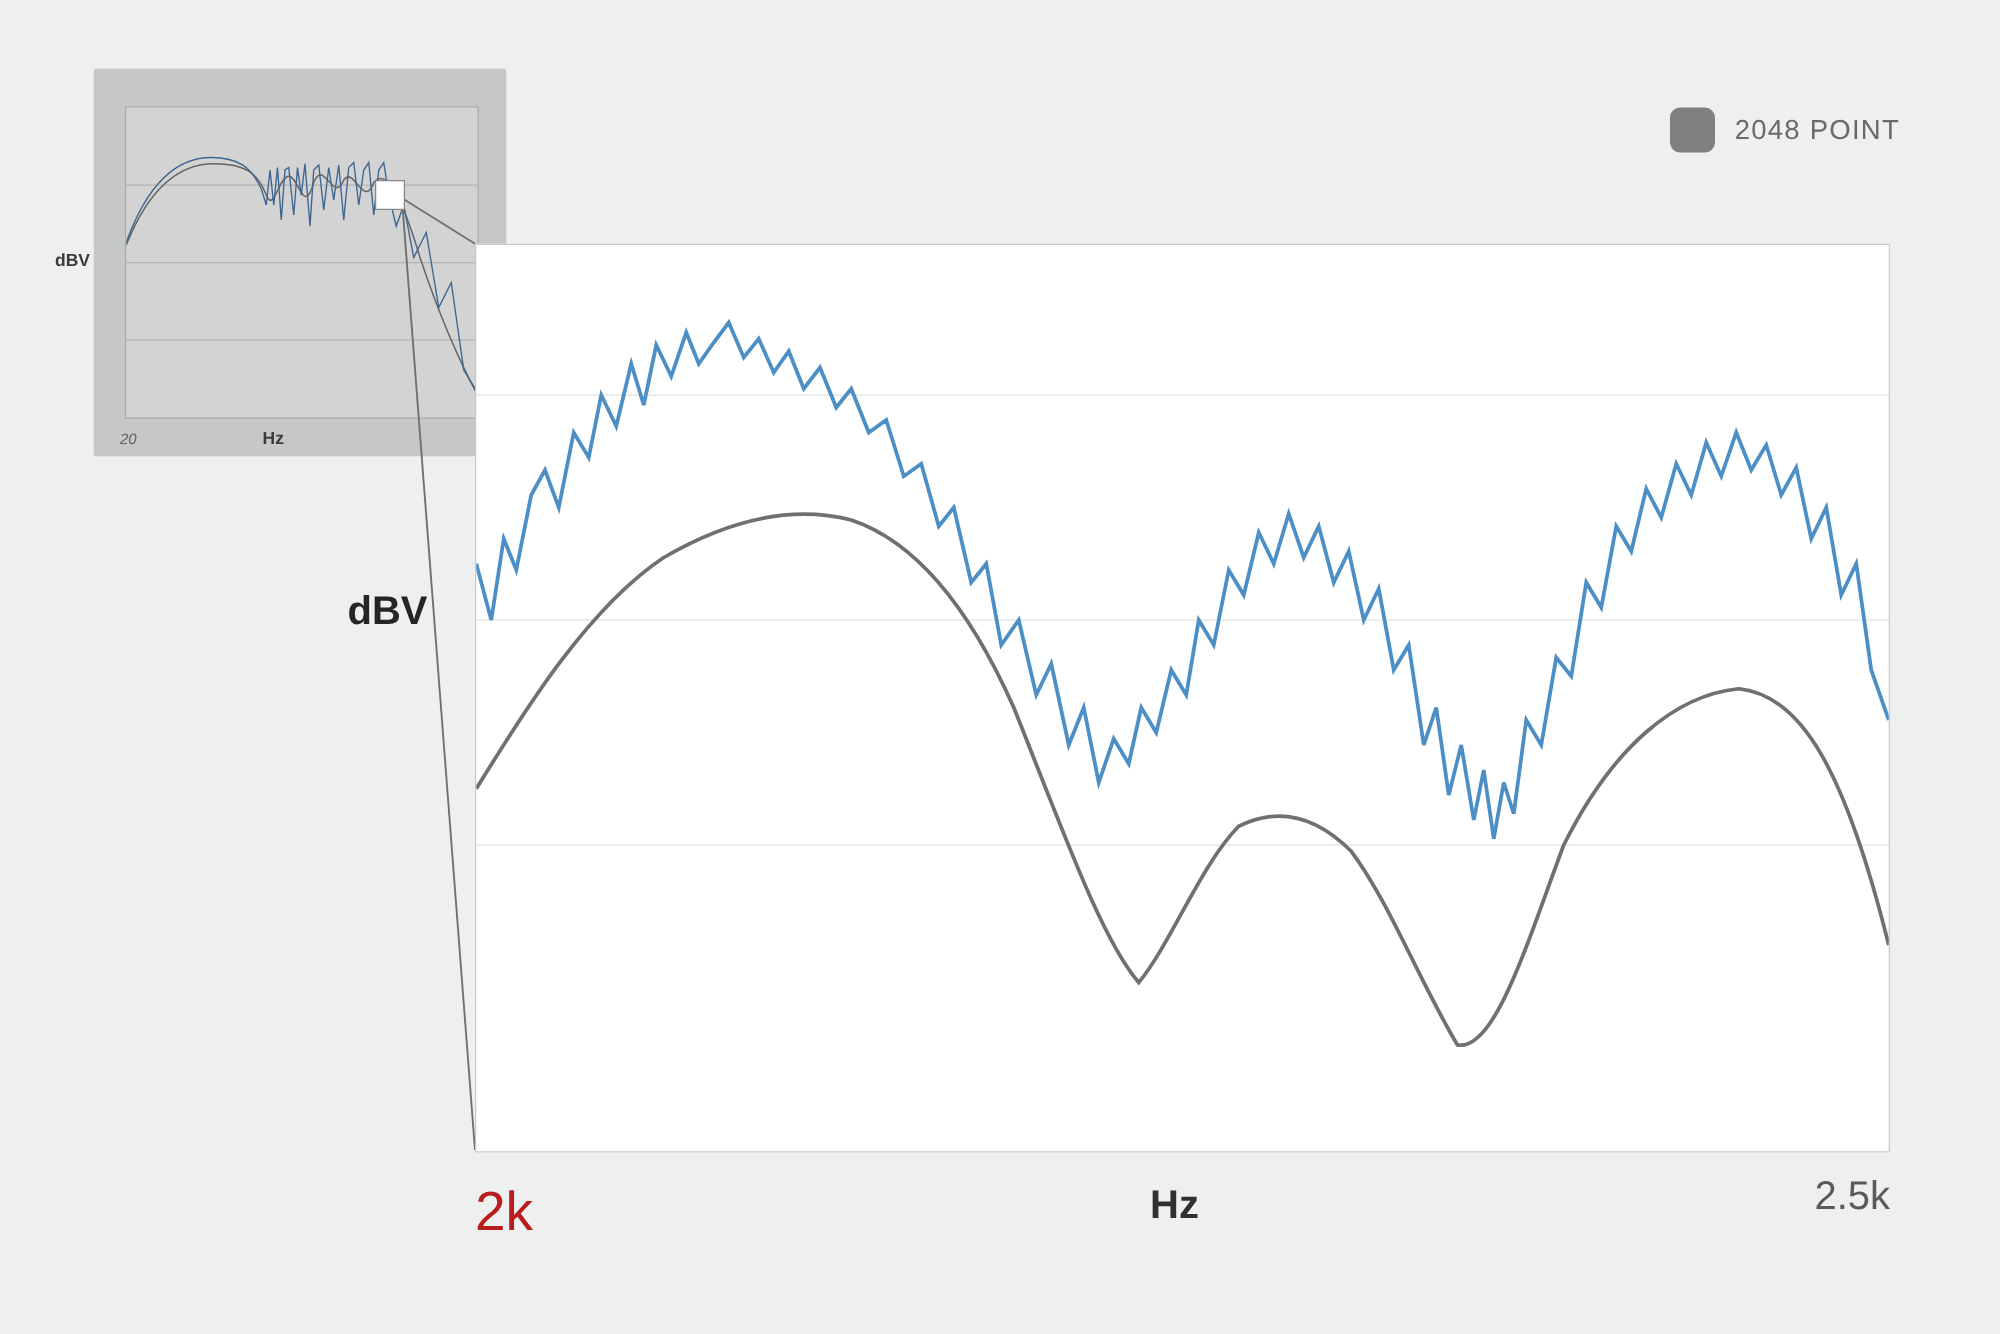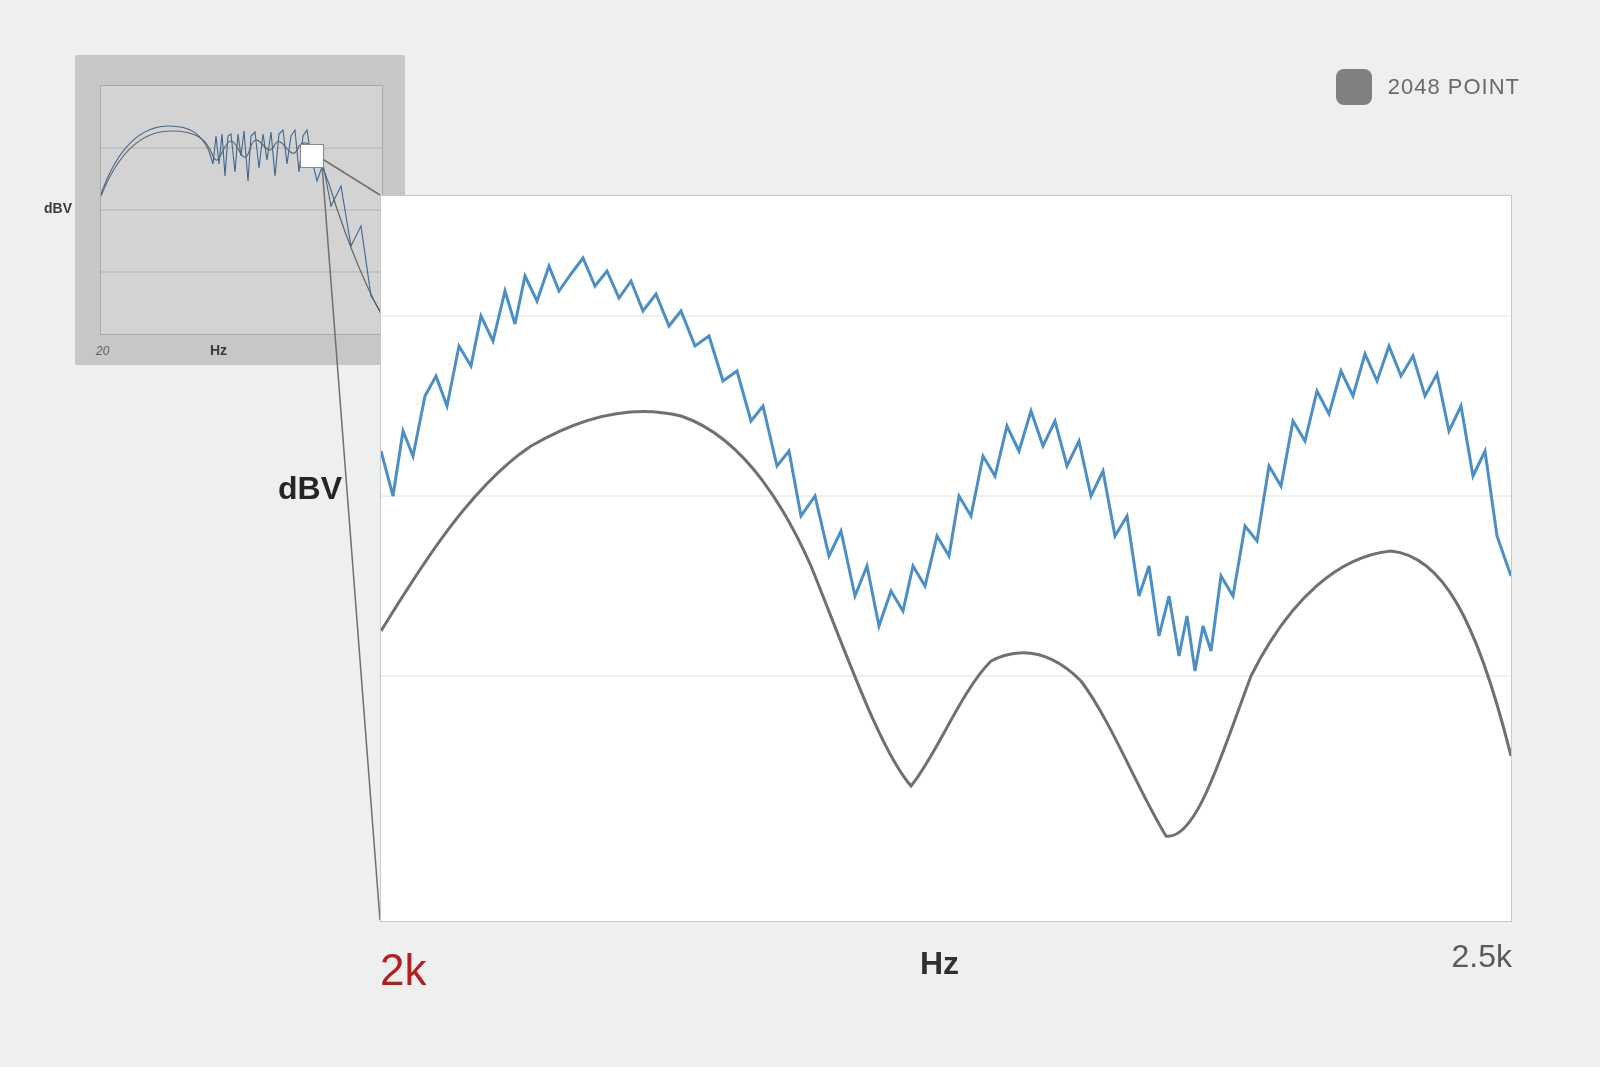--- a/index.html
+++ b/index.html
@@ -5,21 +5,21 @@
   html,body{margin:0;padding:0;width:1600px;height:1067px;background:#eeefef;font-family:"Helvetica Neue",Arial,sans-serif;color:#2b2b2b;overflow:hidden;}
   .stage{position:relative;width:1600px;height:1067px;}
   
   .overview{position:absolute;left:100px;top:85px;width:281px;height:248px;background:rgba(255,255,255,0.9);border:1px solid #c9c9c9;}
   .overview svg{width:100%;height:100%;display:block;}
   .overview-shade{position:absolute;left:75px;top:55px;width:330px;height:310px;background:rgba(60,60,60,0.22);z-index:2;border-radius:2px;}
   .ov-ylabel{position:absolute;left:44px;top:200px;font-weight:700;font-size:14px;color:#3b3b3b;}
   .ov-xlabel{position:absolute;left:210px;top:342px;font-weight:700;font-size:14px;color:#3b3b3b;}
   .ov-xtick0{position:absolute;left:96px;top:344px;font-size:12px;color:#6a6a6a;font-style:italic;}
   
-  .legend{position:absolute;right:80px;top:69px;display:flex;gap:60px;align-items:center;}
+  .legend{position:absolute;right:80px;top:86px;display:flex;gap:60px;align-items:center;}
   .legend .item{display:flex;align-items:center;gap:16px;font-size:22px;letter-spacing:1px;color:#6a6a6a;}
   .swatch{width:36px;height:36px;border-radius:8px;}
   .sw-gray{background:#808080;}
   .sw-blue{background:#4b8fc6;}
   
   .mainchart{position:absolute;left:380px;top:195px;width:1130px;height:725px;background:#ffffff;border:1px solid #c9c9c9;z-index:3;}
   .mainchart svg{width:100%;height:100%;display:block;}
   .main-ylabel{position:absolute;left:278px;top:470px;font-weight:700;font-size:32px;color:#252525;z-index:3;}
   .main-xlabel{position:absolute;left:920px;top:945px;font-weight:600;font-size:32px;color:#303030;z-index:3;}
   .main-xtick0{position:absolute;left:380px;top:945px;font-size:44px;color:#b91c1c;z-index:3;}

